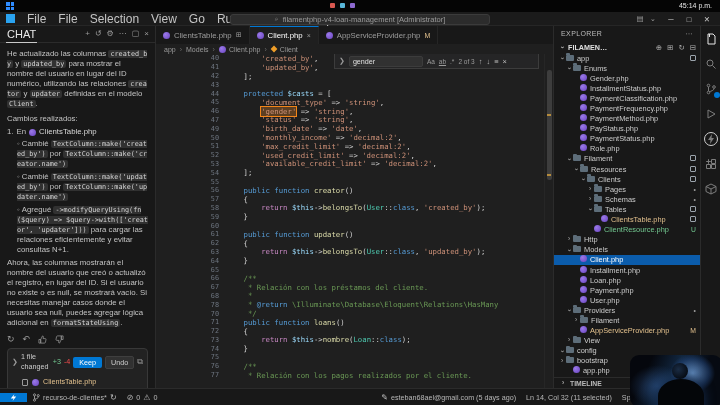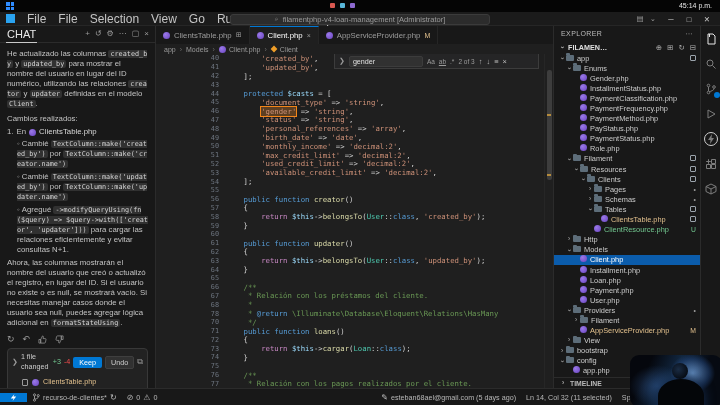--- a/index.html
+++ b/index.html
@@ -318,24 +318,20 @@
           </div>
           <div class="code-line">
             <span class="gutter">46</span>
             <span class="ltext"><span class="tk-pl">        </span><span class="tk-hl">'gender'</span><span class="tk-pl"> =&gt; </span><span class="tk-st">'string'</span><span class="tk-pl">,</span></span>
           </div>
           <div class="code-line">
             <span class="gutter">47</span>
             <span class="ltext"><span class="tk-pl">        </span><span class="tk-st">'status'</span><span class="tk-pl"> =&gt; </span><span class="tk-st">'string'</span><span class="tk-pl">,</span></span>
           </div>
           <div class="code-line">
-            <span class="gutter">48</span>
-            <span class="ltext"><span class="tk-pl">        </span><span class="tk-st">'personal_references'</span><span class="tk-pl"> =&gt; </span><span class="tk-st">'array'</span><span class="tk-pl">,</span></span>
-          </div>
-          <div class="code-line">
             <span class="gutter">49</span>
             <span class="ltext"><span class="tk-pl">        </span><span class="tk-st">'birth_date'</span><span class="tk-pl"> =&gt; </span><span class="tk-st">'date'</span><span class="tk-pl">,</span></span>
           </div>
           <div class="code-line">
             <span class="gutter">50</span>
             <span class="ltext"><span class="tk-pl">        </span><span class="tk-st">'monthly_income'</span><span class="tk-pl"> =&gt; </span><span class="tk-st">'decimal:2'</span><span class="tk-pl">,</span></span>
           </div>
           <div class="code-line">
             <span class="gutter">51</span>
             <span class="ltext"><span class="tk-pl">        </span><span class="tk-st">'max_credit_limit'</span><span class="tk-pl"> =&gt; </span><span class="tk-st">'decimal:2'</span><span class="tk-pl">,</span></span>
@@ -419,21 +415,21 @@
           <div class="code-line">
             <span class="gutter">71</span>
             <span class="ltext"><span class="tk-pl">    </span><span class="tk-kw">public</span><span class="tk-pl"> </span><span class="tk-kw">function</span><span class="tk-pl"> </span><span class="tk-fn">loans</span><span class="tk-pl">()</span></span>
           </div>
           <div class="code-line">
             <span class="gutter">72</span>
             <span class="ltext"><span class="tk-pl">    {</span></span>
           </div>
           <div class="code-line">
             <span class="gutter">73</span>
-            <span class="ltext"><span class="tk-pl">        </span><span class="tk-ct">return</span><span class="tk-pl"> </span><span class="tk-va">$this</span><span class="tk-pl">-&gt;</span><span class="tk-fn">cargar</span><span class="tk-pl">(</span><span class="tk-cl">Loan</span><span class="tk-pl">::</span><span class="tk-kw">class</span><span class="tk-pl">);</span></span>
+            <span class="ltext"><span class="tk-pl">        </span><span class="tk-ct">return</span><span class="tk-pl"> </span><span class="tk-va">$this</span><span class="tk-pl">-&gt;</span><span class="tk-fn">nombre</span><span class="tk-pl">(</span><span class="tk-cl">Loan</span><span class="tk-pl">::</span><span class="tk-kw">class</span><span class="tk-pl">);</span></span>
           </div>
           <div class="code-line">
             <span class="gutter">74</span>
             <span class="ltext"><span class="tk-pl">    }</span></span>
           </div>
           <div class="code-line">
             <span class="gutter">75</span>
             <span class="ltext"></span>
           </div>
           <div class="code-line">
@@ -631,28 +627,28 @@
           <span class="ticon"><span class="icon-php"></span></span>
           <span class="tlabel" style="color: rgb(226, 192, 141);">AppServiceProvider.php</span>
           <span class="tbadge M">M</span>
         </div>
         <div class="trow" style="padding-left: 11px;">
           <span class="tchev"><span class="g">›</span></span>
           <span class="ticon"><span class="icon-folder"></span></span>
           <span class="tlabel">View</span>
         </div>
         <div class="trow" style="padding-left: 4px;">
+          <span class="tchev"><span class="g open">›</span></span>
+          <span class="ticon"><span class="icon-folder"></span></span>
+          <span class="tlabel">config</span>
+        </div>
+        <div class="trow" style="padding-left: 4px;">
           <span class="tchev"><span class="g">›</span></span>
           <span class="ticon"><span class="icon-folder"></span></span>
           <span class="tlabel">bootstrap</span>
-        </div>
-        <div class="trow" style="padding-left: 4px;">
-          <span class="tchev"><span class="g open">›</span></span>
-          <span class="ticon"><span class="icon-folder"></span></span>
-          <span class="tlabel">config</span>
         </div>
         <div class="trow" style="padding-left: 11px;">
           <span class="tchev"></span>
           <span class="ticon"><span class="icon-php"></span></span>
           <span class="tlabel">app.php</span>
         </div>
       </div>
     <div class="timeline">
       <span class="tchev"><span class="g">›</span></span>
       <span>TIMELINE</span>

